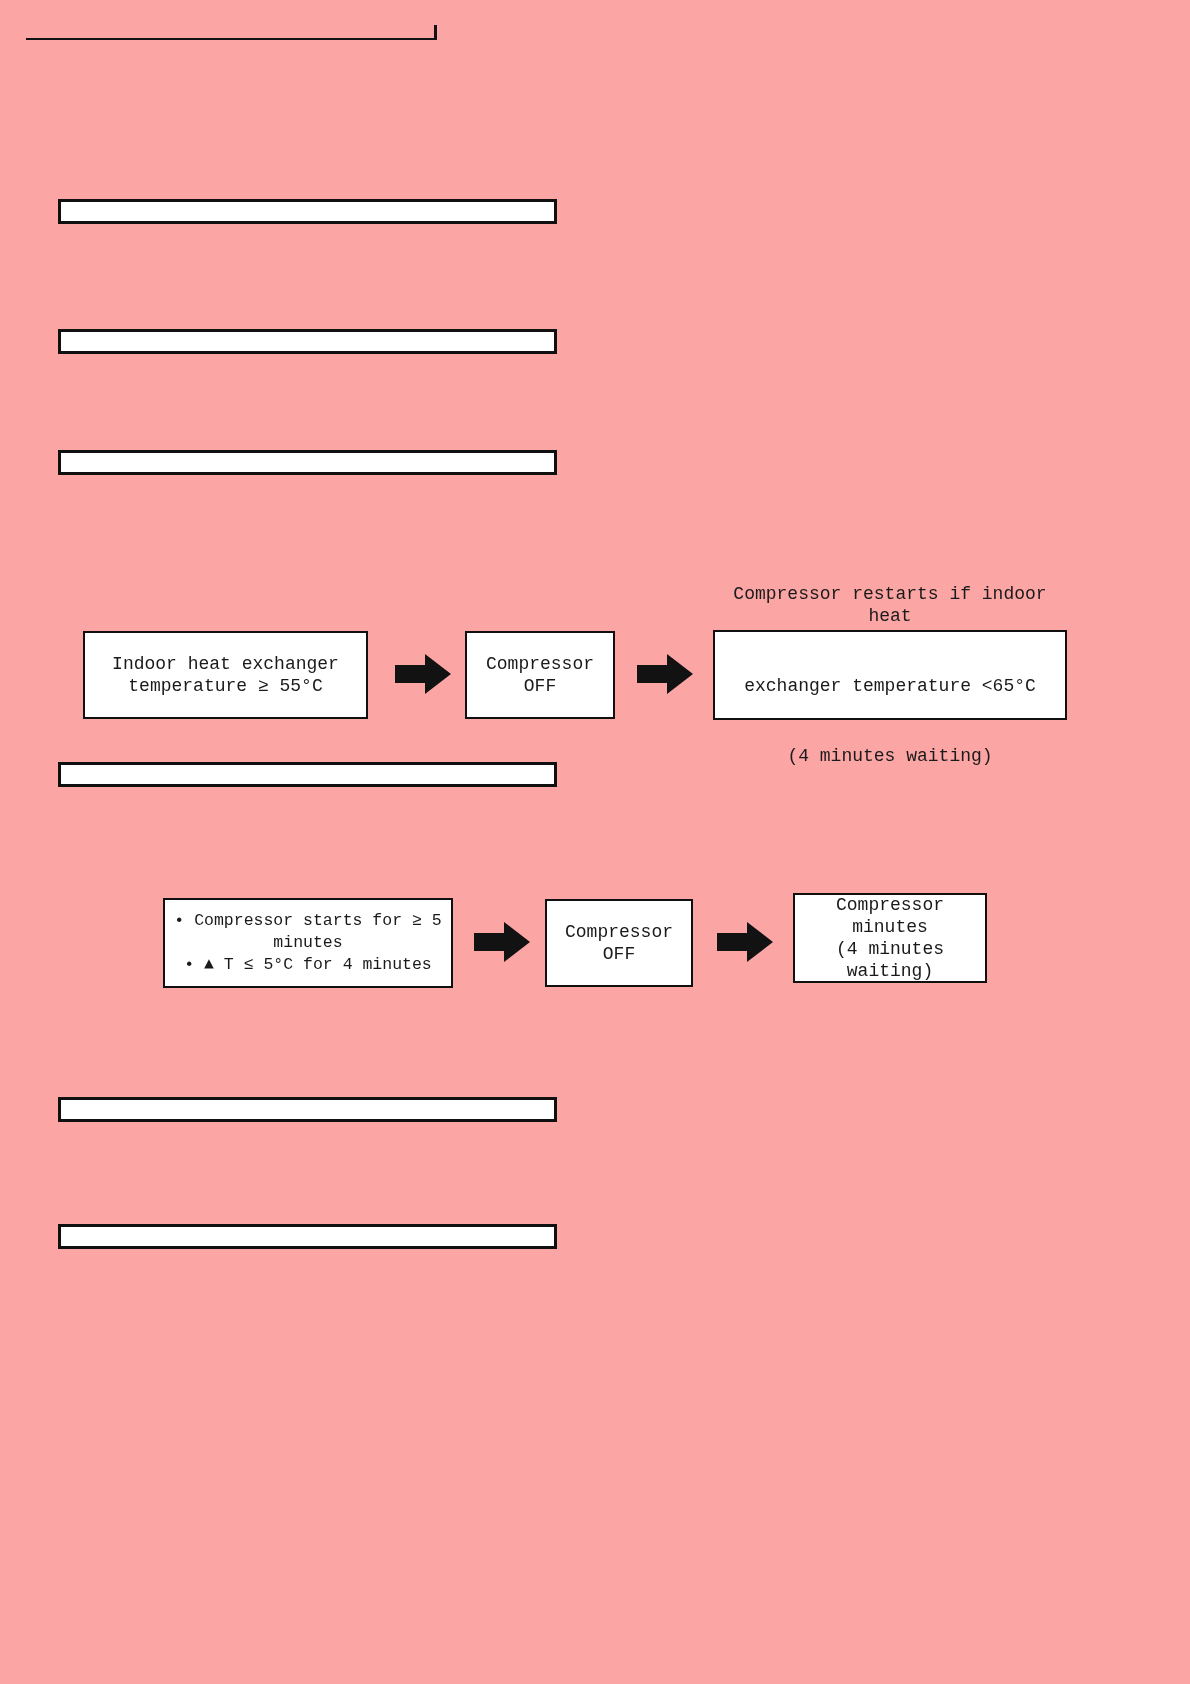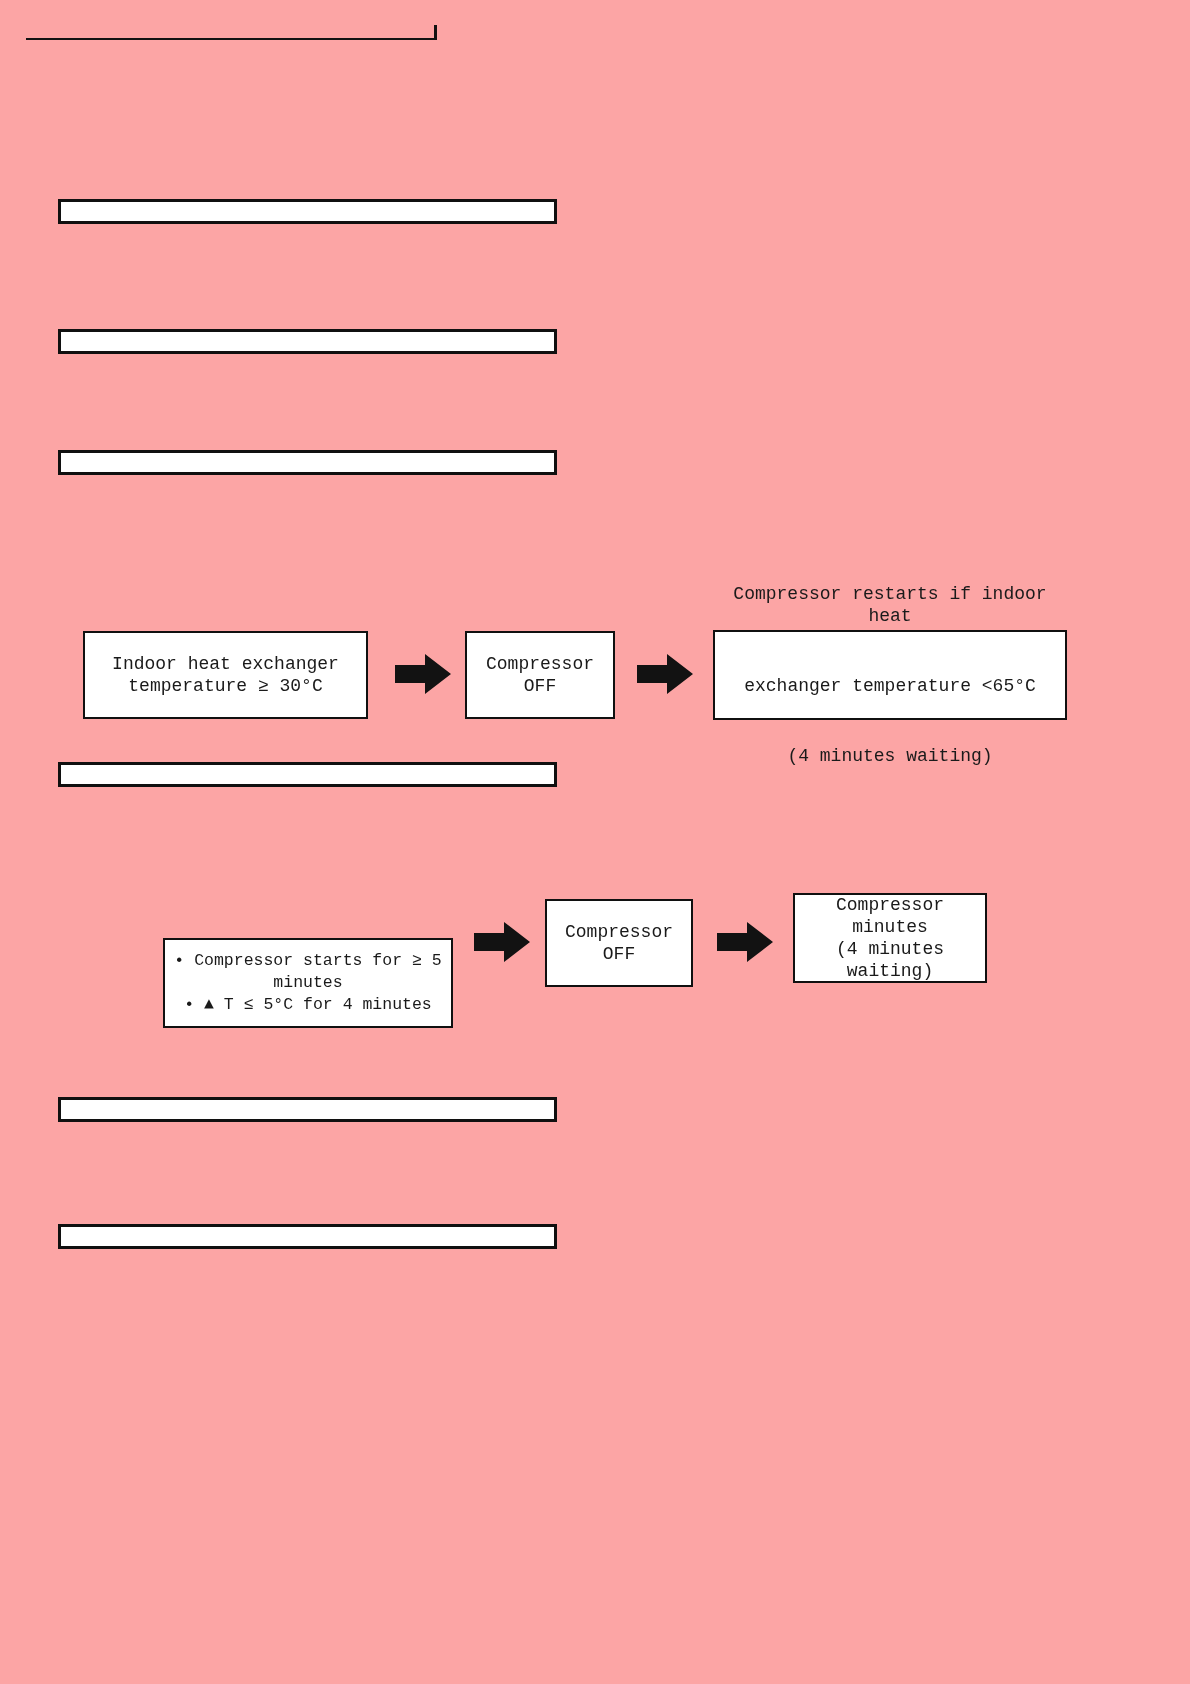--- a/index.html
+++ b/index.html
@@ -60,21 +60,21 @@
 
   <div class="section-box" style="top:199px;"></div>
   <div class="section-box" style="top:329px;"></div>
   <div class="section-box" style="top:450px;"></div>
   <div class="section-box" style="top:762px;"></div>
   <div class="section-box" style="top:1097px;"></div>
   <div class="section-box" style="top:1224px;"></div>
 
   <div class="flow-box" style="left:83px; top:631px; width:285px; height:88px;">
     <div>Indoor heat exchanger</div>
-    <div>temperature ≥ 30°C</div>
+    <div>temperature ≥ 55°C</div>
   </div>
 
   <div class="arrow" style="left:395px; top:652px;">
     <svg viewBox="0 0 56 44" xmlns="http://www.w3.org/2000/svg">
       <polygon points="0,13 30,13 30,2 56,22 30,42 30,31 0,31" fill="#121212"></polygon>
     </svg>
   </div>
 
   <div class="flow-box" style="left:465px; top:631px; width:150px; height:88px;">
     <div>Compressor</div>
@@ -86,21 +86,21 @@
       <polygon points="0,13 30,13 30,2 56,22 30,42 30,31 0,31" fill="#121212"></polygon>
     </svg>
   </div>
 
   <div class="flow-box" style="left:713px; top:630px; width:354px; height:90px;gap:48px;">
     <div>Compressor restarts if indoor heat</div>
     <div>exchanger temperature &lt;65°C</div>
     <div>(4 minutes waiting)</div>
   </div>
 
-  <div class="flow-box small-text" style="left:163px; top:898px; width:290px; height:90px;margin-top:40px;">
+  <div class="flow-box small-text" style="left:163px; top:898px; width:290px; height:90px;">
     <div>• Compressor starts for ≥ 5 minutes</div>
     <div>• ▲ T ≤ 5°C for 4 minutes</div>
   </div>
 
   <div class="arrow" style="left:474px; top:920px;">
     <svg viewBox="0 0 56 44" xmlns="http://www.w3.org/2000/svg">
       <polygon points="0,13 30,13 30,2 56,22 30,42 30,31 0,31" fill="#121212"></polygon>
     </svg>
   </div>
 

